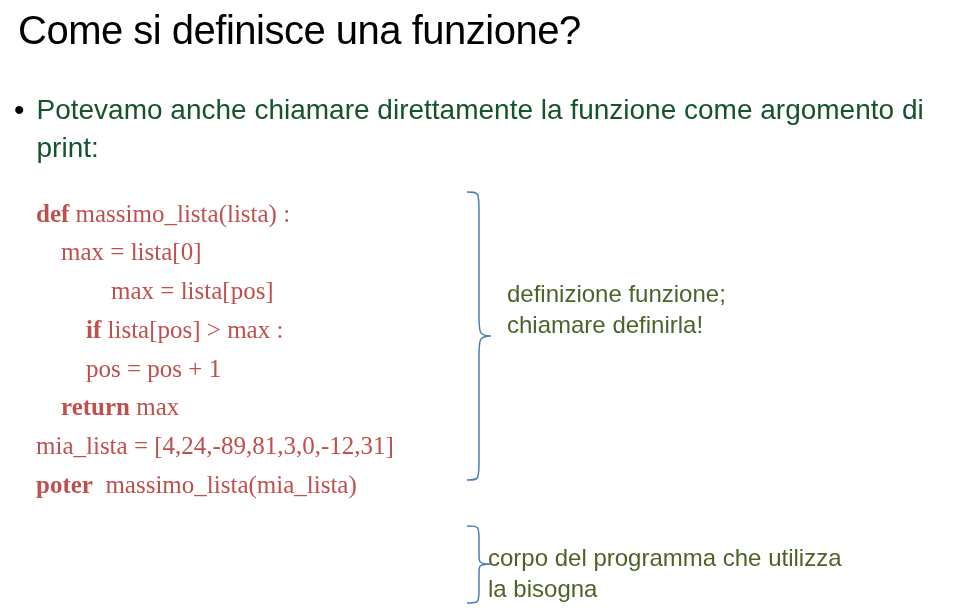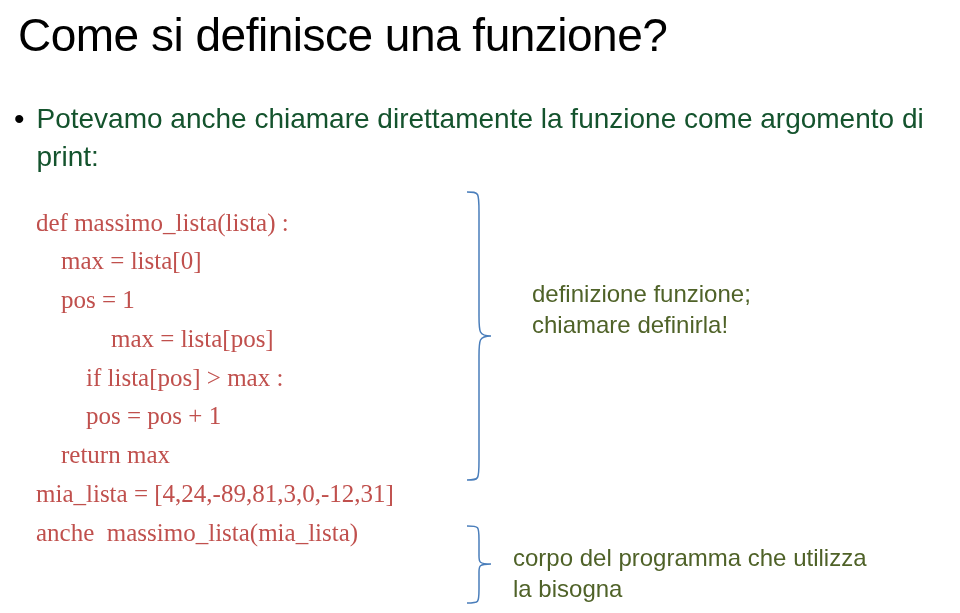--- a/index.html
+++ b/index.html
@@ -9,21 +9,21 @@
     }
     body {
       width: 960px;
       height: 613px;
       background: #ffffff;
       font-family: Arial, Helvetica, sans-serif;
       position: relative;
       overflow: hidden;
     }
     .title {
-      font-size: 46px;
+      font-size: 40px;
       font-weight: 400;
       color: #000;
       letter-spacing: -0.5px;
       padding: 8px 0 0 18px;
     }
     .bullet-line {
       display: flex;
       align-items: flex-start;
       padding: 38px 0 0 14px;
     }
@@ -43,29 +43,28 @@
       padding: 28px 0 0 36px;
       font-family: Georgia, 'Times New Roman', serif;
       color: #c0504d;
       font-size: 25px;
       line-height: 1.55;
     }
     .code-line {
       white-space: pre;
     }
     .kw {
-      font-weight: normal;
+      font-weight: bold;
     }
     .side-annotation {
       position: absolute;
       font-family: Arial, Helvetica, sans-serif;
       font-size: 24px;
       color: #4f6228;
       line-height: 1.3;
-      margin-left: 25px;
     }
     .anno1 {
       top: 278px;
       left: 507px;
     }
     .anno2 {
       top: 542px;
       left: 488px;
     }
     .bracket {
@@ -94,27 +93,26 @@
 <div class="title">Come si definisce una funzione?</div>
 
 <div class="bullet-line">
   <span class="bullet">•</span>
   <span class="bullet-text">Potevamo anche chiamare direttamente la funzione come argomento di print:</span>
 </div>
 
 <div class="code-block">
   <div class="code-line"><span class="kw">def</span><span> massimo_lista(lista) :</span></div>
   <div class="code-line">    max = lista[0]</div>
-  <div class="code-line">    pos = 1</div>
   <div class="code-line">            max = lista[pos]</div>
   <div class="code-line"><span>        </span><span class="kw">if</span><span> lista[pos] &gt; max :</span></div>
   <div class="code-line">        pos = pos + 1</div>
   <div class="code-line"><span>    </span><span class="kw">return</span><span> max</span></div>
   <div class="code-line">mia_lista = [4,24,-89,81,3,0,-12,31]</div>
-  <div class="code-line"><span class="kw">anche</span><span>  massimo_lista(mia_lista)</span></div>
+  <div class="code-line"><span class="kw">poter</span><span>  massimo_lista(mia_lista)</span></div>
 </div>
 
 <div class="bracket bracket1">
   <svg viewBox="0 0 32 296" preserveAspectRatio="none">
     <path d="M 4 4 
              C 16 4, 16 4, 16 24 
              L 16 128 
              C 16 144, 16 148, 28 148 
              C 16 148, 16 152, 16 168 
              L 16 272 

